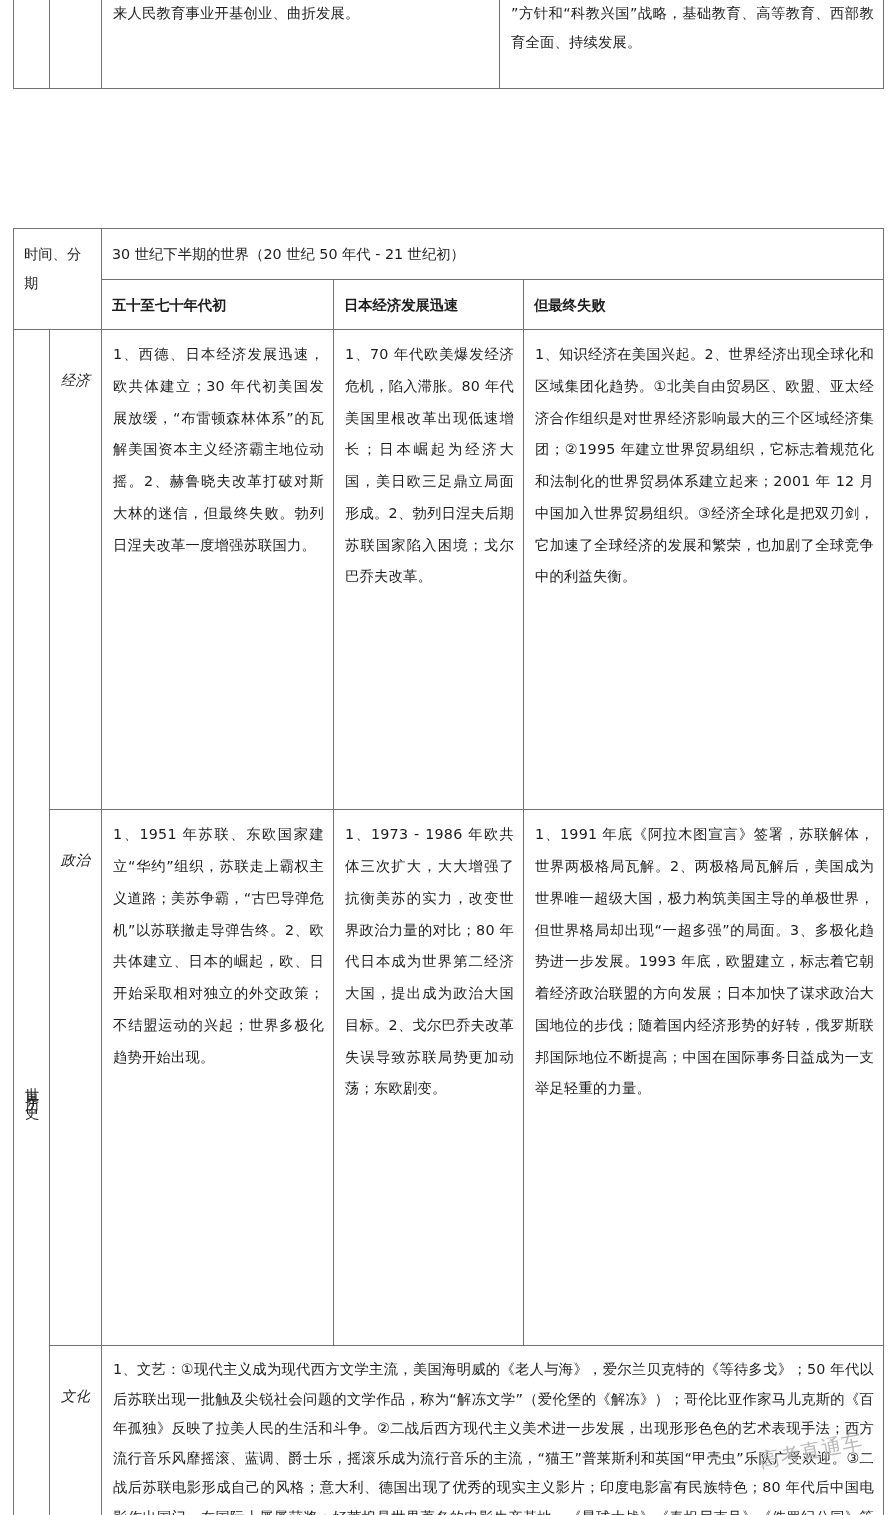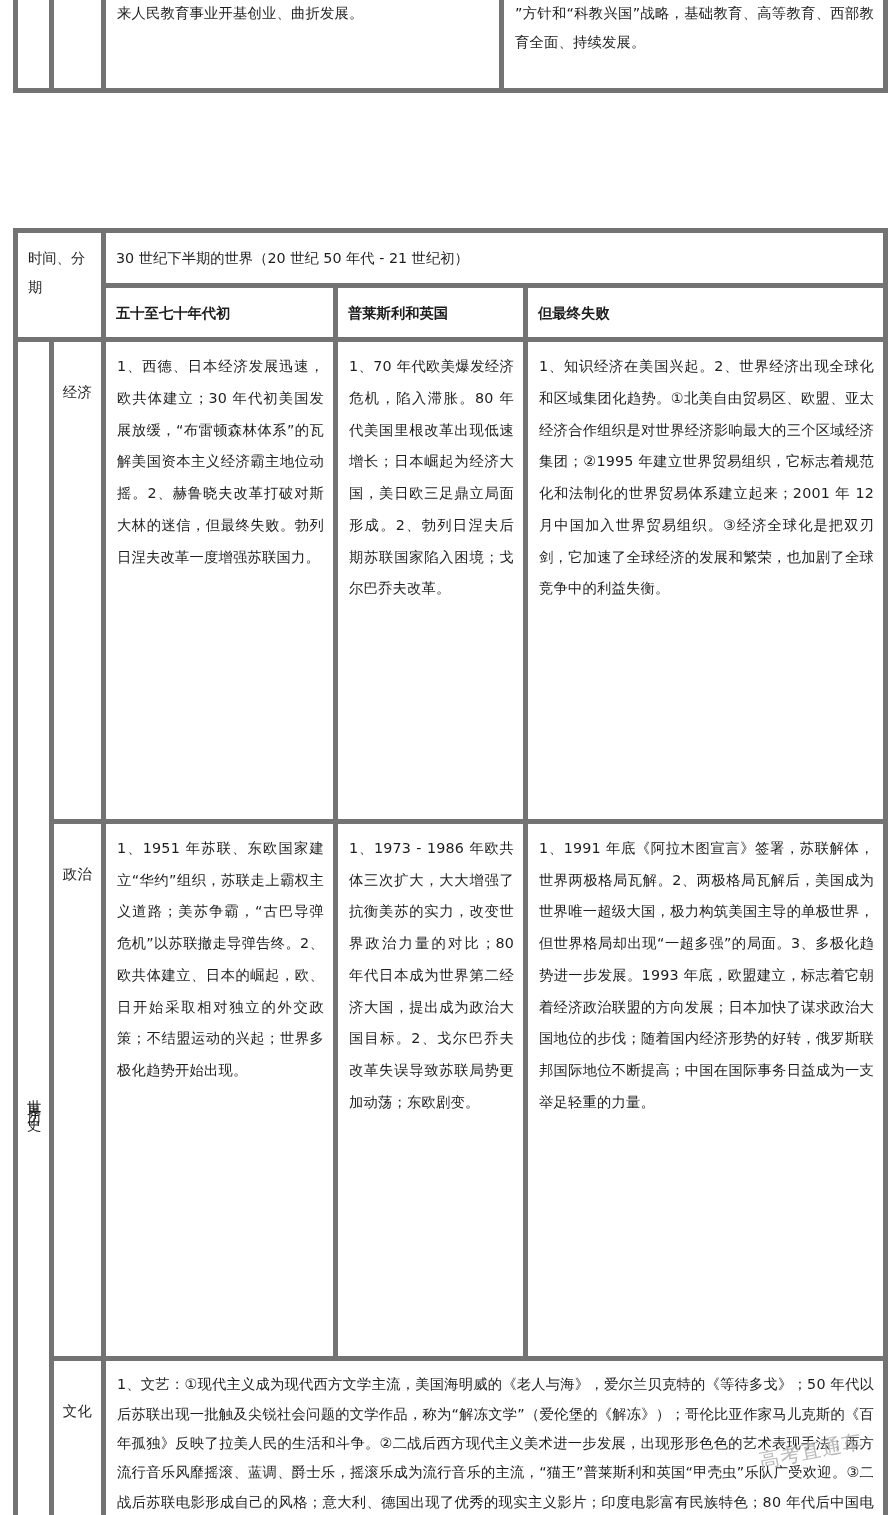--- a/index.html
+++ b/index.html
@@ -23,21 +23,21 @@
     box-sizing: border-box;
   }
 
   
   table.doc-table {
     border-collapse: collapse;
     table-layout: fixed;
     background: #fff;
   }
   table.doc-table td {
-    border: 5px solid #737373;
+    border: 1px solid #737373;
     padding: 0;
     vertical-align: top;
     background: #fff;
   }
 
   .cell-pad {
     padding: 9px 9px 9px 11px;
     font-size: 14.3px;
     line-height: 2.06;
     letter-spacing: 0.2px;
@@ -106,20 +106,21 @@
 
   .mid-label {
     display: flex;
     align-items: center;
     justify-content: center;
     height: 100%;
     min-height: 100px;
     font-size: 14.3px;
     color: #1d1d1d;
     letter-spacing: 0.5px;
+    font-style: italic;
   }
 
   
   .col-a { width: 36px; }
   .col-b { width: 52px; }
   .col-1 { width: 232px; }
   .col-2 { width: 190px; }
   .col-3 { width: 360px; }
 
   .period-row td { height: 44px; font-weight: bold; }
@@ -189,21 +190,21 @@
           <td colspan="3">
             <div class="hdr-cell">30 世纪下半期的世界（20 世纪 50 年代 - 21 世纪初）</div>
           </td>
         </tr>
 
         <tr class="period-row">
           <td>
             <div class="hdr-cell">五十至七十年代初</div>
           </td>
           <td>
-            <div class="hdr-cell">普莱斯利和英国</div>
+            <div class="hdr-cell">日本经济发展迅速</div>
           </td>
           <td>
             <div class="hdr-cell">但最终失败</div>
           </td>
         </tr>
 
         <tr class="narrow">
           <td rowspan="3">
             <div class="vert-holder">
               <div class="vert-label">世界历史</div>

